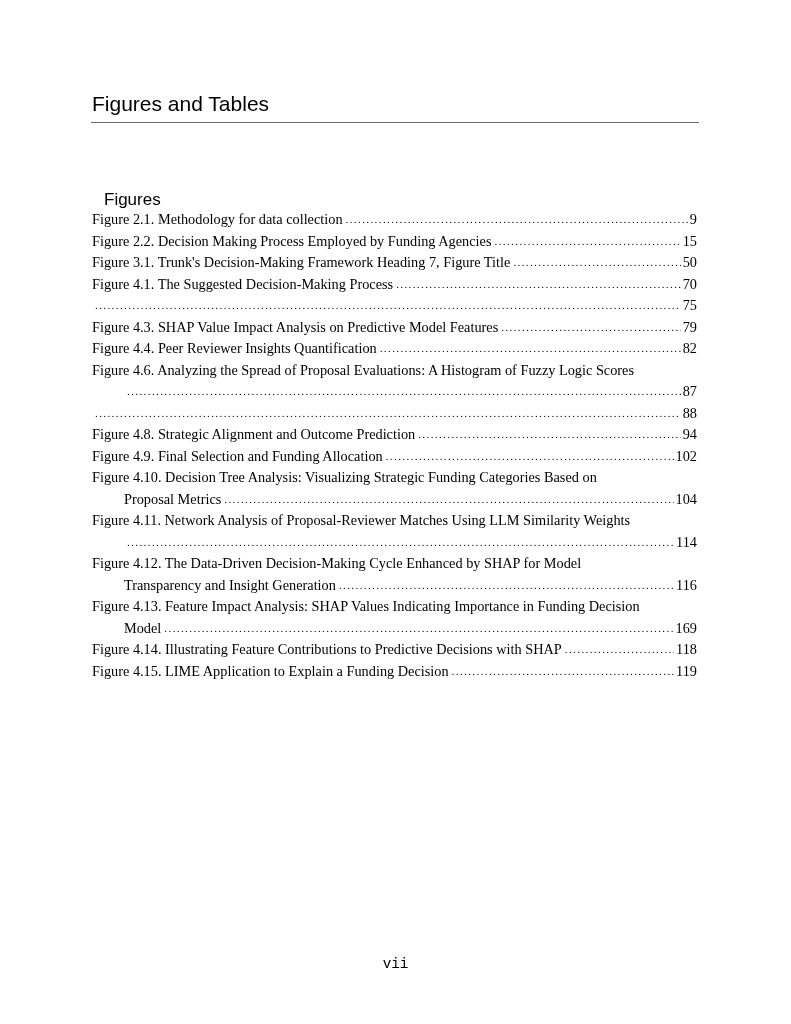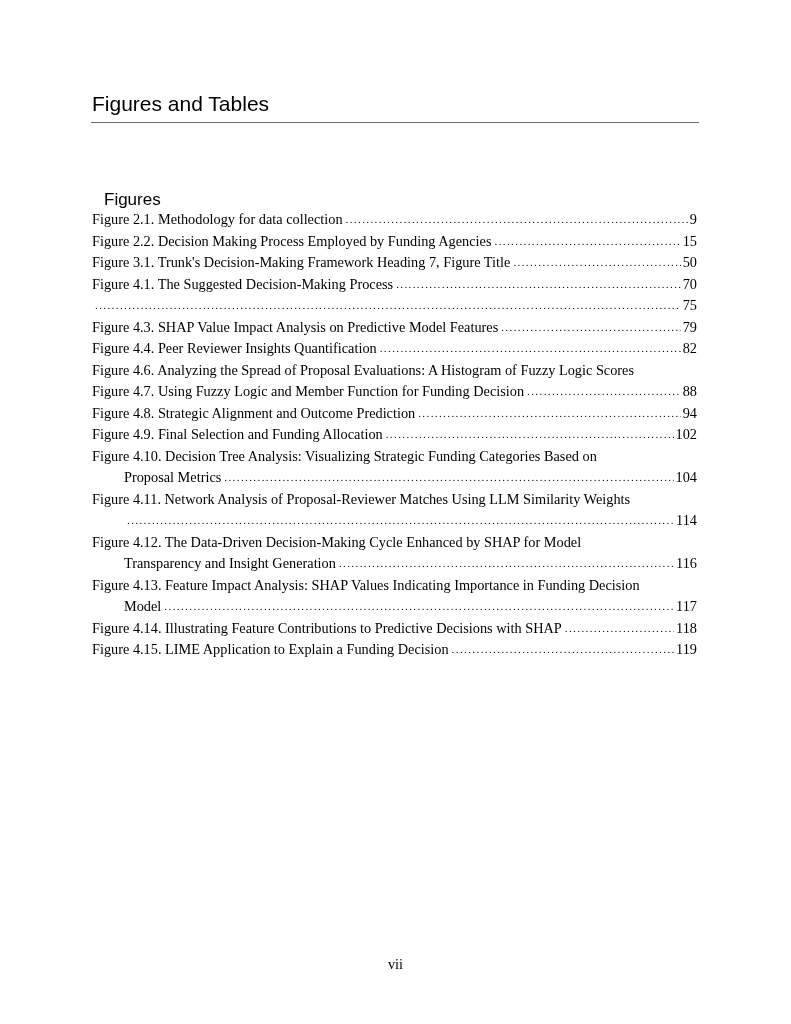--- a/index.html
+++ b/index.html
@@ -95,21 +95,21 @@
     .line .pg {
       flex: 0 0 auto;
       text-align: right;
     }
     .footer {
       position: absolute;
       left: 0;
       width: 791px;
       top: 955px;
       text-align: center;
-      font-family: Liberation Serif, serif;
+      font-family: Liberation Mono, monospace;
       font-size: 14.3px;
       line-height: 18px;
     }
   </style>
 </head>
 <body>
 
 <div class="page">
   <h1 class="title">Figures and Tables</h1>
   <div class="rule"></div>
@@ -161,24 +161,27 @@
         <div class="line">
           <span class="txt">Figure 4.4. Peer Reviewer Insights Quantification</span>
           <span class="leader"></span>
           <span class="pg">82</span>
         </div>
       </li>
       <li class="entry">
         <div class="line">
           <span class="txt">Figure 4.6. Analyzing the Spread of Proposal Evaluations: A Histogram of Fuzzy Logic Scores</span>
         </div>
-      </li>
-      <li class="entry">
-        <div class="line">
-          <span class="txt">Figure 4.7. Using Fuzzy Logic and Member Function for Funding Decision</span>
+        <div class="line cont">
+          <span class="leader"></span>
+          <span class="pg">87</span>
+        </div>
+      </li>
+      <li class="entry">
+        <div class="line">
           <span class="leader"></span>
           <span class="pg">88</span>
         </div>
       </li>
       <li class="entry">
         <div class="line">
           <span class="txt">Figure 4.8. Strategic Alignment and Outcome Prediction</span>
           <span class="leader"></span>
           <span class="pg">94</span>
         </div>
@@ -219,21 +222,21 @@
           <span class="pg">116</span>
         </div>
       </li>
       <li class="entry">
         <div class="line">
           <span class="txt">Figure 4.13. Feature Impact Analysis: SHAP Values Indicating Importance in Funding Decision</span>
         </div>
         <div class="line cont">
           <span class="txt">Model</span>
           <span class="leader"></span>
-          <span class="pg">117</span>
+          <span class="pg">169</span>
         </div>
       </li>
       <li class="entry">
         <div class="line">
           <span class="txt">Figure 4.14. Illustrating Feature Contributions to Predictive Decisions with SHAP</span>
           <span class="leader"></span>
           <span class="pg">118</span>
         </div>
       </li>
       <li class="entry">

